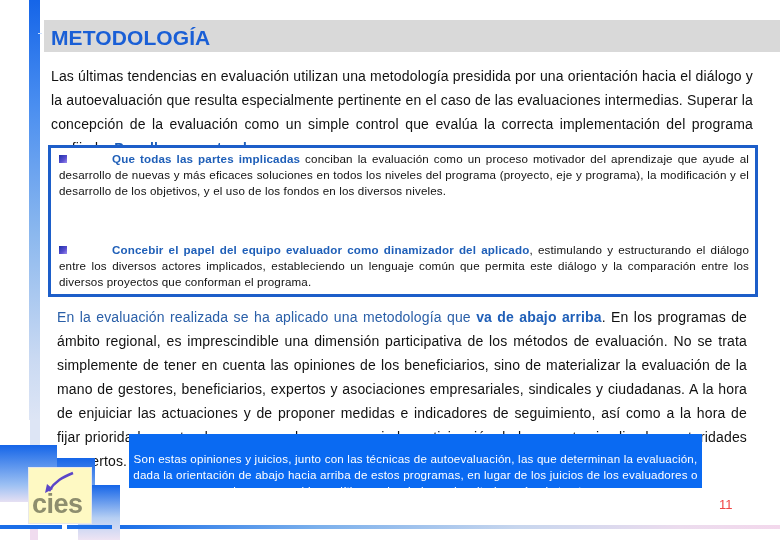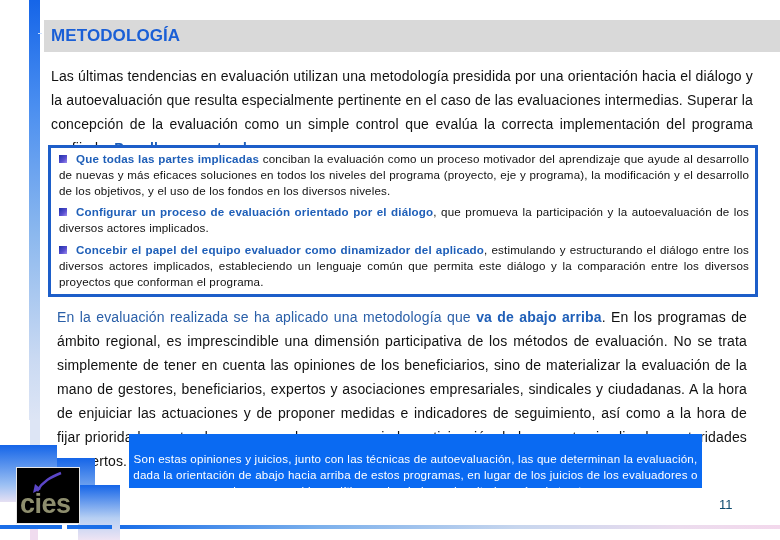--- a/index.html
+++ b/index.html
@@ -15,71 +15,71 @@
     }
     .vbar-tick {
       position:absolute; left:38px; top:33px; width:4px; height:1px; background:#cfe0fb;
     }
     .title-bar {
       position:absolute; left:44px; top:20px; width:736px; height:32px;
       background:#d9d9d9;
     }
     .title {
       position:absolute; left:7px; top:6px;
-      font-weight:bold; font-size:17px; color:#1a5fd6; letter-spacing:0.1px;
+      font-weight:bold; font-size:21px; color:#1a5fd6; letter-spacing:0.1px;
     }
     .para {
       position:absolute; font-size:14px; line-height:24px; text-align:justify;
       letter-spacing:0.15px;
     }
     .p1 { left:51px; top:64px; width:702px; }
     .hl { color:#1f5fb8; font-weight:bold; }
     .box {
       position:absolute; left:48px; top:145px; width:704px; height:146px;
       border:3px solid #1d5ec9; background:#fff;
     }
     .bitem {
       position:absolute; left:8px; width:690px; font-size:11.6px; line-height:16px;
       text-align:justify; letter-spacing:0.15px;
     }
     .b1 { top:3px; } .b2 { top:56px; } .b3 { top:94px; }
     .bullet {
       display:inline-block; width:8px; height:8px; margin-right:9px; vertical-align:0px;
       background:linear-gradient(135deg,#1a2fa8 0%,#5a4fd0 60%,#9f8ff0 100%);
     }
-    .bt { color:#1f5fb8; font-weight:bold; }
+    .bt { color:#1f5fb8; font-weight:bold;margin-left:36px; }
     .p3 { left:57px; top:305px; width:690px; }
     .lead { color:#2a5fa8; }
     .bluebox {
       position:absolute; left:129px; top:434px; width:573px; height:54px;
       background:#0a6af2; color:#ffffff; font-size:11.6px; line-height:16px;
       text-align:center; letter-spacing:0.2px; padding-top:17px; box-sizing:border-box;
     }
     .pagenum {
-      position:absolute; left:719px; top:497px; font-size:13px; color:#0c4a6e;
+      position:absolute; left:719px; top:497px; font-size:13px; color:#ef4444;
     }
     .bottom-line {
       position:absolute; left:120px; top:525px; width:660px; height:4px;
       background:linear-gradient(to right,#1a6ee8 0%,#7bb0ec 30%,#c7d6ee 60%,#ecdcee 85%,#f3d8ec 100%);
     }
     .bottom-line-left {
       position:absolute; left:0px; top:525px; width:62px; height:4px; background:#1a6ee8;
     }
     .bottom-line-mid {
       position:absolute; left:67px; top:525px; width:45px; height:4px; background:#1a6ee8;
     }
     .deco { position:absolute; }
     .d1 { left:0px; top:445px; width:57px; height:57px; background:linear-gradient(to bottom,#1565e8,#9cc0f3 70%,#e6e0f3); }
     .d2 { left:57px; top:458px; width:38px; height:38px; background:linear-gradient(to bottom,#1565e8,#8fb7f0); }
     .d3 { left:78px; top:485px; width:42px; height:55px; background:linear-gradient(to bottom,#1565e8,#b6cff3 60%,#eee4f3); }
     .d4 { left:30px; top:420px; width:10px; height:25px; background:#dde5f5; }
     .d5 { left:30px; top:529px; width:8px; height:11px; background:#f0dcef; }
     .logo {
-      position:absolute; left:16px; top:467px; width:62px; height:55px;
-      background:#000000; border:1px solid #e8e8e8;
+      position:absolute; left:28px; top:467px; width:62px; height:55px;
+      background:#fef9c3; border:1px solid #e8e8e8;
     }
     .logo-text {
       position:absolute; left:3px; top:21px; font-size:27px; font-weight:bold;
       color:#8e8e6e; letter-spacing:-0.5px;
     }
     .logo-arrow { position:absolute; left:12px; top:3px; }
   </style>
 </head>
 <body>
 
@@ -87,21 +87,20 @@
 <div class="vbar-tick"></div>
 
 <div class="title-bar">
   <div class="title">METODOLOGÍA</div>
 </div>
 
 <div class="para p1"><span>Las últimas tendencias en evaluación utilizan una metodología presidida por una orientación hacia el diálogo y la autoevaluación que resulta especialmente pertinente en el caso de las evaluaciones intermedias. Superar la concepción de la evaluación como un simple control que evalúa la correcta implementación del programa prefijado. </span><span class="hl">Por ello, se pretende</span><span>:</span></div>
 
 <div class="box">
   <div class="bitem b1"><span class="bullet"></span><span class="bt">Que todas las partes implicadas</span><span> conciban la evaluación como un proceso motivador del aprendizaje que ayude al desarrollo de nuevas y más eficaces soluciones en todos los niveles del programa (proyecto, eje y programa), la modificación y el desarrollo de los objetivos, y el uso de los fondos en los diversos niveles.</span></div>
-  <div class="bitem b2"><span class="bullet"></span><span class="bt">Configurar un proceso de evaluación orientado por el diálogo</span><span>, que promueva la participación y la autoevaluación de los diversos actores implicados.</span></div>
   <div class="bitem b3"><span class="bullet"></span><span class="bt">Concebir el papel del equipo evaluador como dinamizador del aplicado</span><span>, estimulando y estructurando el diálogo entre los diversos actores implicados, estableciendo un lenguaje común que permita este diálogo y la comparación entre los diversos proyectos que conforman el programa.</span></div>
 </div>
 
 <div class="para p3"><span class="lead">En la evaluación realizada se ha aplicado una metodología que </span><span class="hl">va de abajo arriba</span><span>. En los programas de ámbito regional, es imprescindible una dimensión participativa de los métodos de evaluación. No se trata simplemente de tener en cuenta las opiniones de los beneficiarios, sino de materializar la evaluación de la mano de gestores, beneficiarios, expertos y asociaciones empresariales, sindicales y ciudadanas. A la hora de enjuiciar las actuaciones y de proponer medidas e indicadores de seguimiento, así como a la hora de fijar prioridades, entendemos que se hace necesaria la participación de los agentes implicados, autoridades y expertos.</span></div>
 
 <div class="bluebox"><span>Son estas opiniones y juicios, junto con las técnicas de autoevaluación, las que determinan la evaluación, dada la orientación de abajo hacia arriba de estos programas, en lugar de los juicios de los evaluadores o los responsables políticos sobre la base de criterios más abstractos.</span></div>
 
 <div class="pagenum">11</div>
 
 <div class="deco d4"></div>

